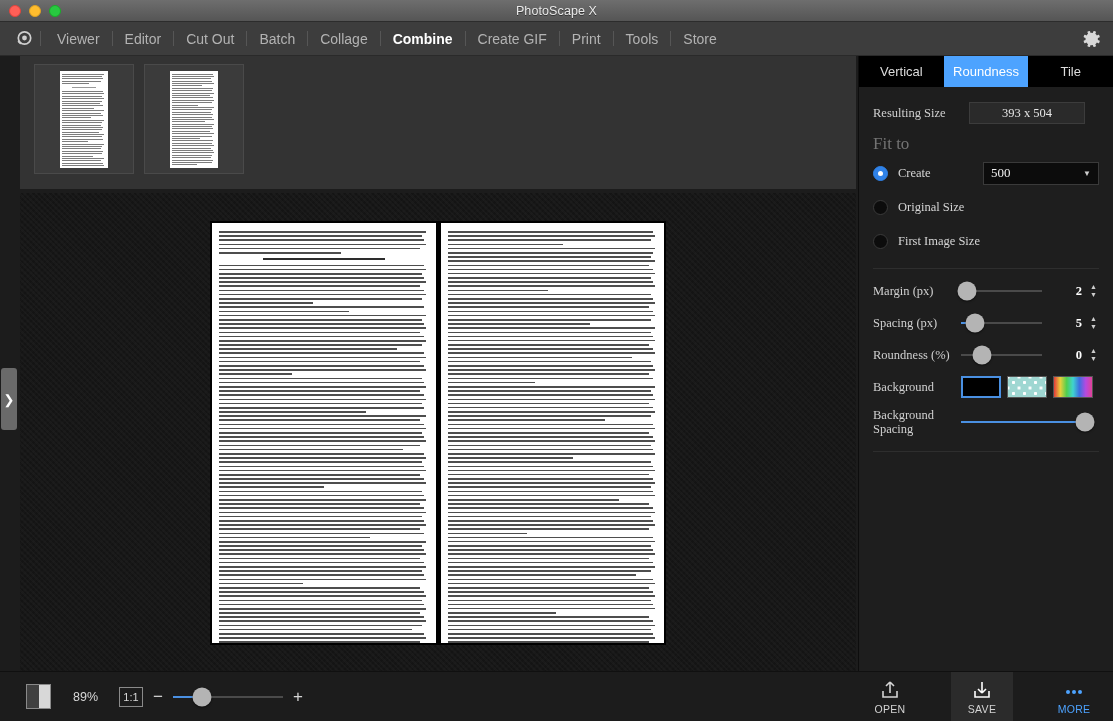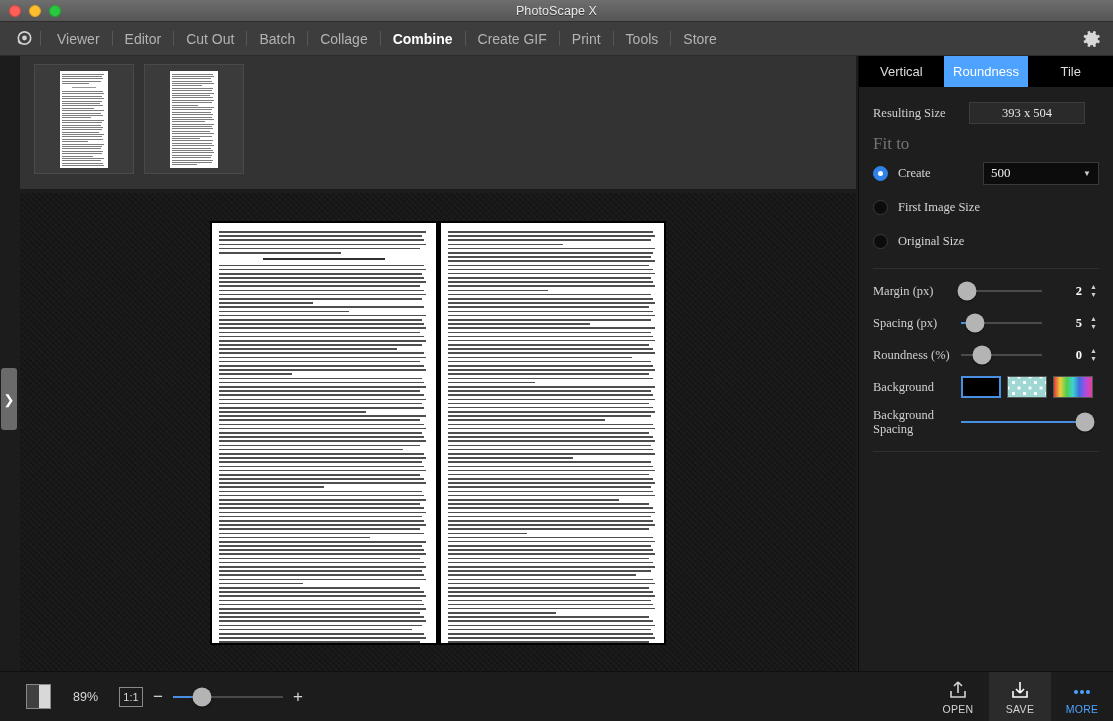--- a/index.html
+++ b/index.html
@@ -206,21 +206,21 @@
   .onetoone {
     width: 24px; height: 20px; border: 1px solid #8a8a8a; margin-left: 10px;
     display: flex; align-items: center; justify-content: center;
     font-size: 11px; color: #d8d8d8;
   }
   .minus, .plus { color: #d5d5d5; font-size: 17px; margin: 0 10px; line-height: 1; }
   .ztrack {
     position: relative; width: 110px; height: 2px; background: #4a4a4a;
   }
   .ztrack .zfill { position: absolute; left: 0; top: 0; height: 2px; background: #4a90e2; }
-  .actions { position: absolute; right: 0; top: 0; display: flex; height: 50px; }
+  .actions { position: absolute; right: 8px; top: 0; display: flex; height: 50px; gap: 30px; }
   .act {
     width: 62px; display: flex; flex-direction: column; align-items: center;
     justify-content: center; gap: 3px; font-size: 10.5px; color: #d4d4d4;
     letter-spacing: .3px;
   }
   .act.save { background: #2b2b2b; }
   .act.more { color: #4da3ff; }
   .act .glyph { height: 20px; display: flex; align-items: flex-end; }
 </style>
 </head>
@@ -595,26 +595,26 @@
         <div class="radio on"></div>
         <div class="radio-label">Create</div>
         <div class="select">
           <span>500</span>
           <span class="caret">▼</span>
         </div>
       </div>
 
       <div class="radio-row">
         <div class="radio"></div>
-        <div class="radio-label">First Image Size</div>
+        <div class="radio-label">Original Size</div>
       </div>
 
       <div class="radio-row">
         <div class="radio"></div>
-        <div class="radio-label">Original Size</div>
+        <div class="radio-label">First Image Size</div>
       </div>
 
       <div class="divider"></div>
 
       <div class="slider-row">
         <div class="lbl">Margin (px)</div>
         <div class="track">
           <div class="fill" style="width:0%"></div>
           <div class="knob" style="left:8%"></div>
         </div>

